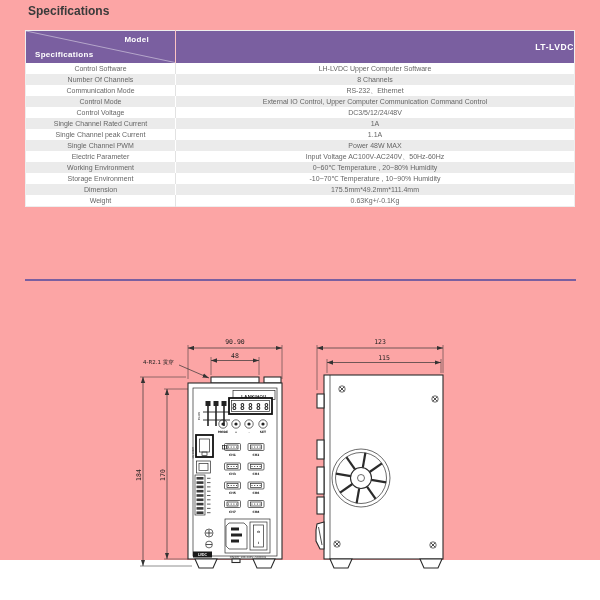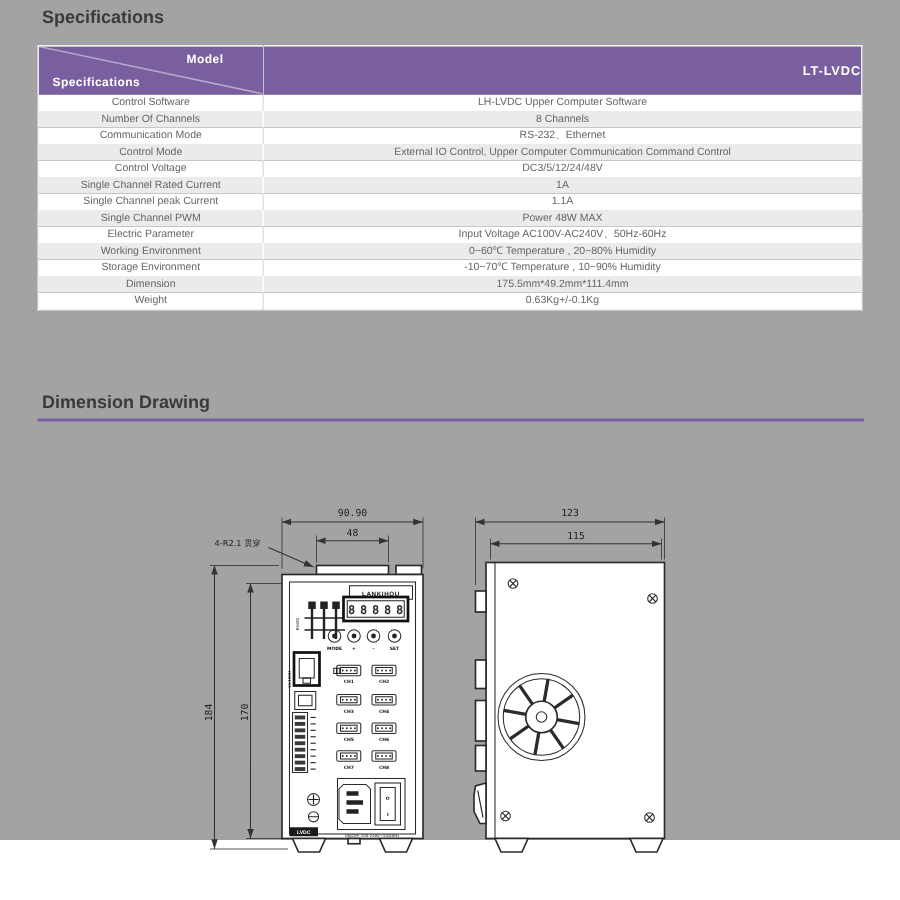--- a/index.html
+++ b/index.html
@@ -5,21 +5,21 @@
   :root{
     --accent:#7a5fa0;
     --rowAlt:#ebebeb;
     --bodyText:#666666;
     --headingText:#3a3a3a;
     --line:#2b2b2b;
   }
   *{margin:0;padding:0;box-sizing:border-box;}
   html,body{width:600px;height:600px;background:#fff;overflow:hidden;
     font-family:"Liberation Sans",sans-serif;}
-  .page{position:relative;width:600px;height:560px;background:#a3a3a3;}
+  .page{position:relative;width:600px;height:560px;background:#fca5a5;}
 
   .h-main{position:absolute;font-size:12px;font-weight:bold;color:var(--headingText);}
   #spec-heading{left:28px;top:4px;}
   #dim-heading{left:28px;top:261px;}
   #dim-rule{position:absolute;left:25px;top:279px;width:551px;height:2px;background:var(--accent);}
 
   table{position:absolute;left:25px;top:30px;width:550px;border-collapse:collapse;
     table-layout:fixed;font-size:7px;border:1px solid #eee;}
   col.c1{width:150px;}
   thead th{background:var(--accent);color:#fff;font-weight:bold;height:32px;padding:0;}
@@ -134,21 +134,20 @@
         </tr>
 
         <tr>
           <td>Weight</td>
           <td class="val">0.63Kg+/-0.1Kg</td>
         </tr>
 
     </tbody>
   </table>
 
-  <div class="h-main" id="dim-heading">Dimension Drawing</div>
   <div id="dim-rule"></div>
 
   <svg id="drawing" width="340" height="252" viewBox="0 0 340 252">
     <defs>
       <marker id="mE" orient="auto" markerUnits="userSpaceOnUse" markerWidth="7" markerHeight="6" refX="6.5" refY="2.5">
         <path d="M0,0.3 L6.5,2.5 L0,4.7 Z" fill="#333"></path>
       </marker>
       <marker id="mS" orient="auto" markerUnits="userSpaceOnUse" markerWidth="7" markerHeight="6" refX="0.5" refY="2.5">
         <path d="M6.5,0.3 L0.5,2.5 L6.5,4.7 Z" fill="#333"></path>
       </marker>

